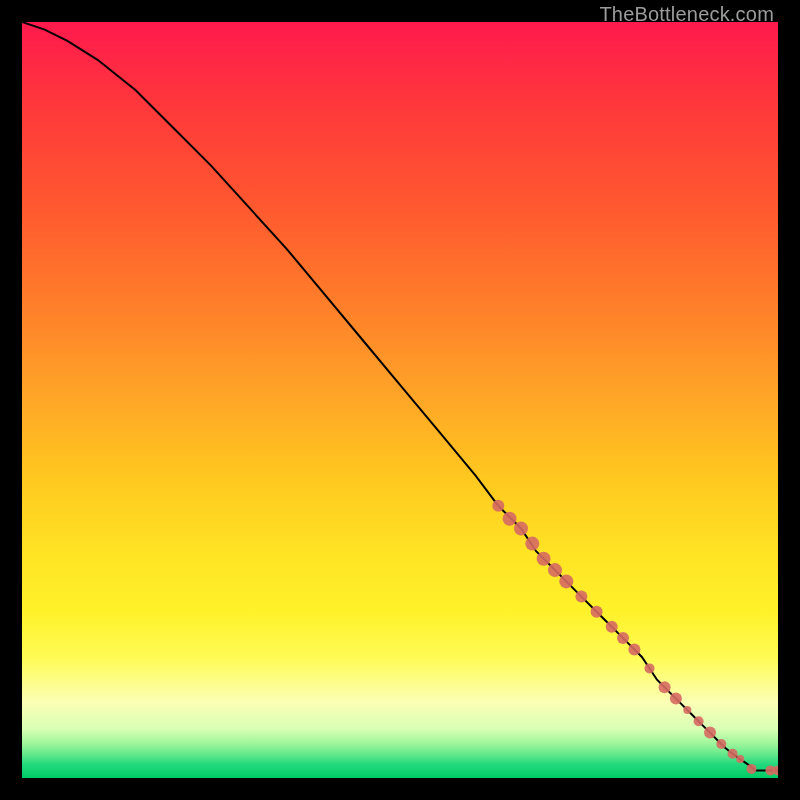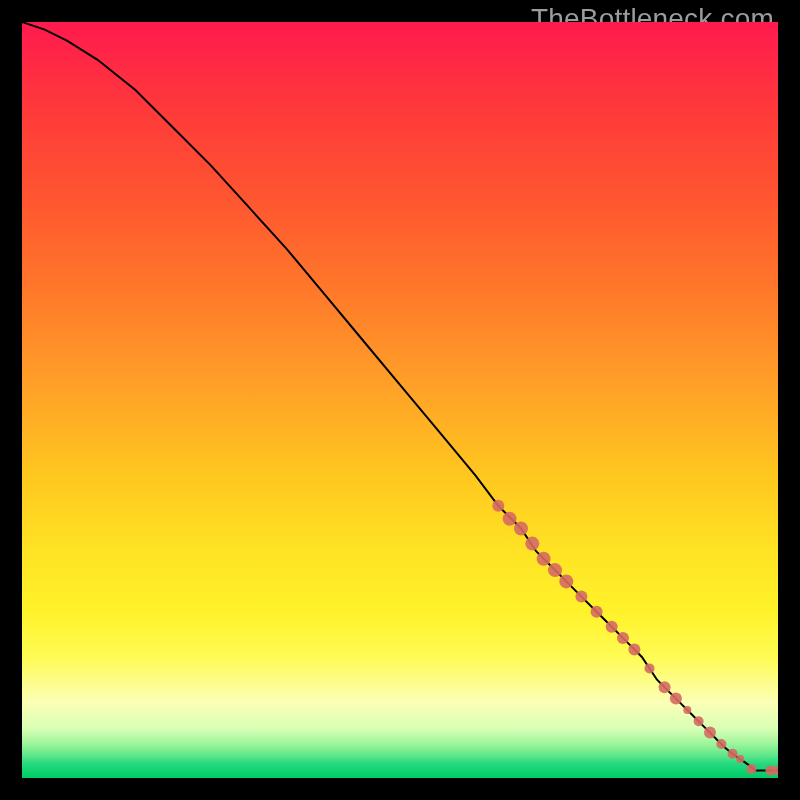--- a/index.html
+++ b/index.html
@@ -41,21 +41,21 @@
       #5ee68a 97%,
       #22d97d 98.2%,
       #00cc66 100%    
     );
   }
   .attribution {
     position: absolute;
     top: 3px;
     right: 26px;
     color: #9c9c9c;
-    font-size: 28px;
+    font-size: 20px;
     font-weight: 400;
     letter-spacing: 0.2px;
   }
   svg.overlay {
     position: absolute;
     left: 0;
     top: 0;
     width: 756px;
     height: 756px;
   }

